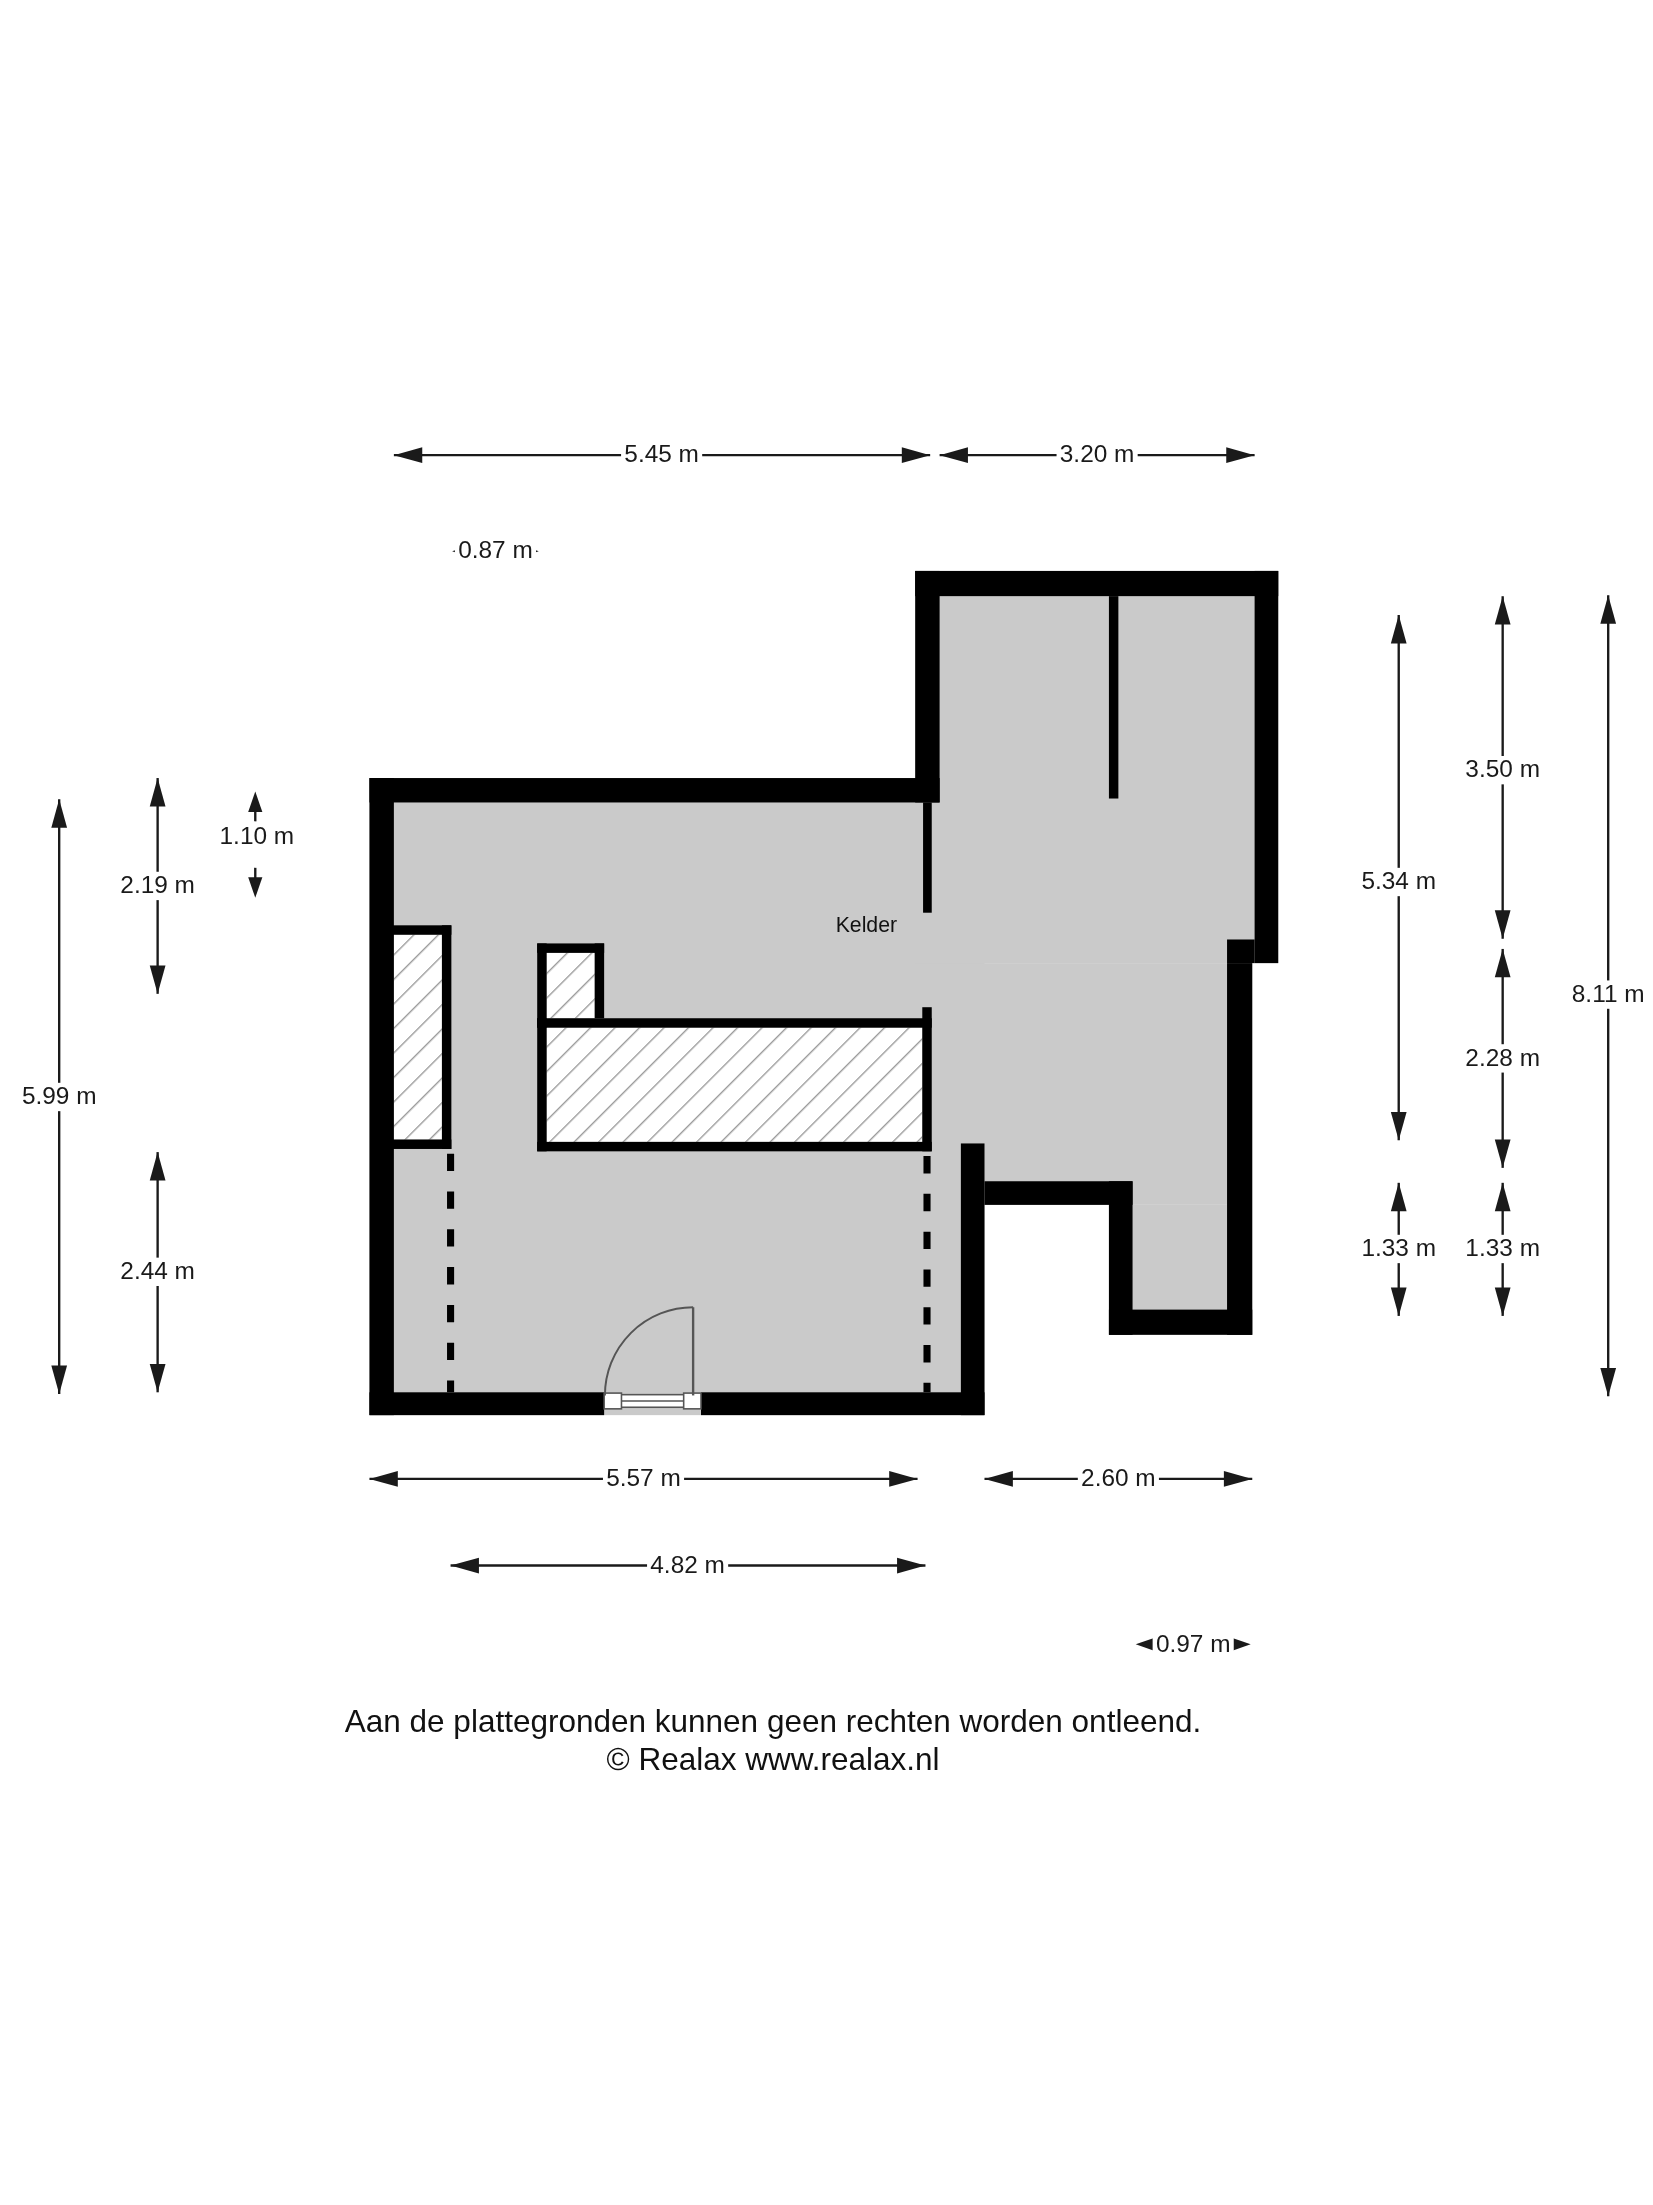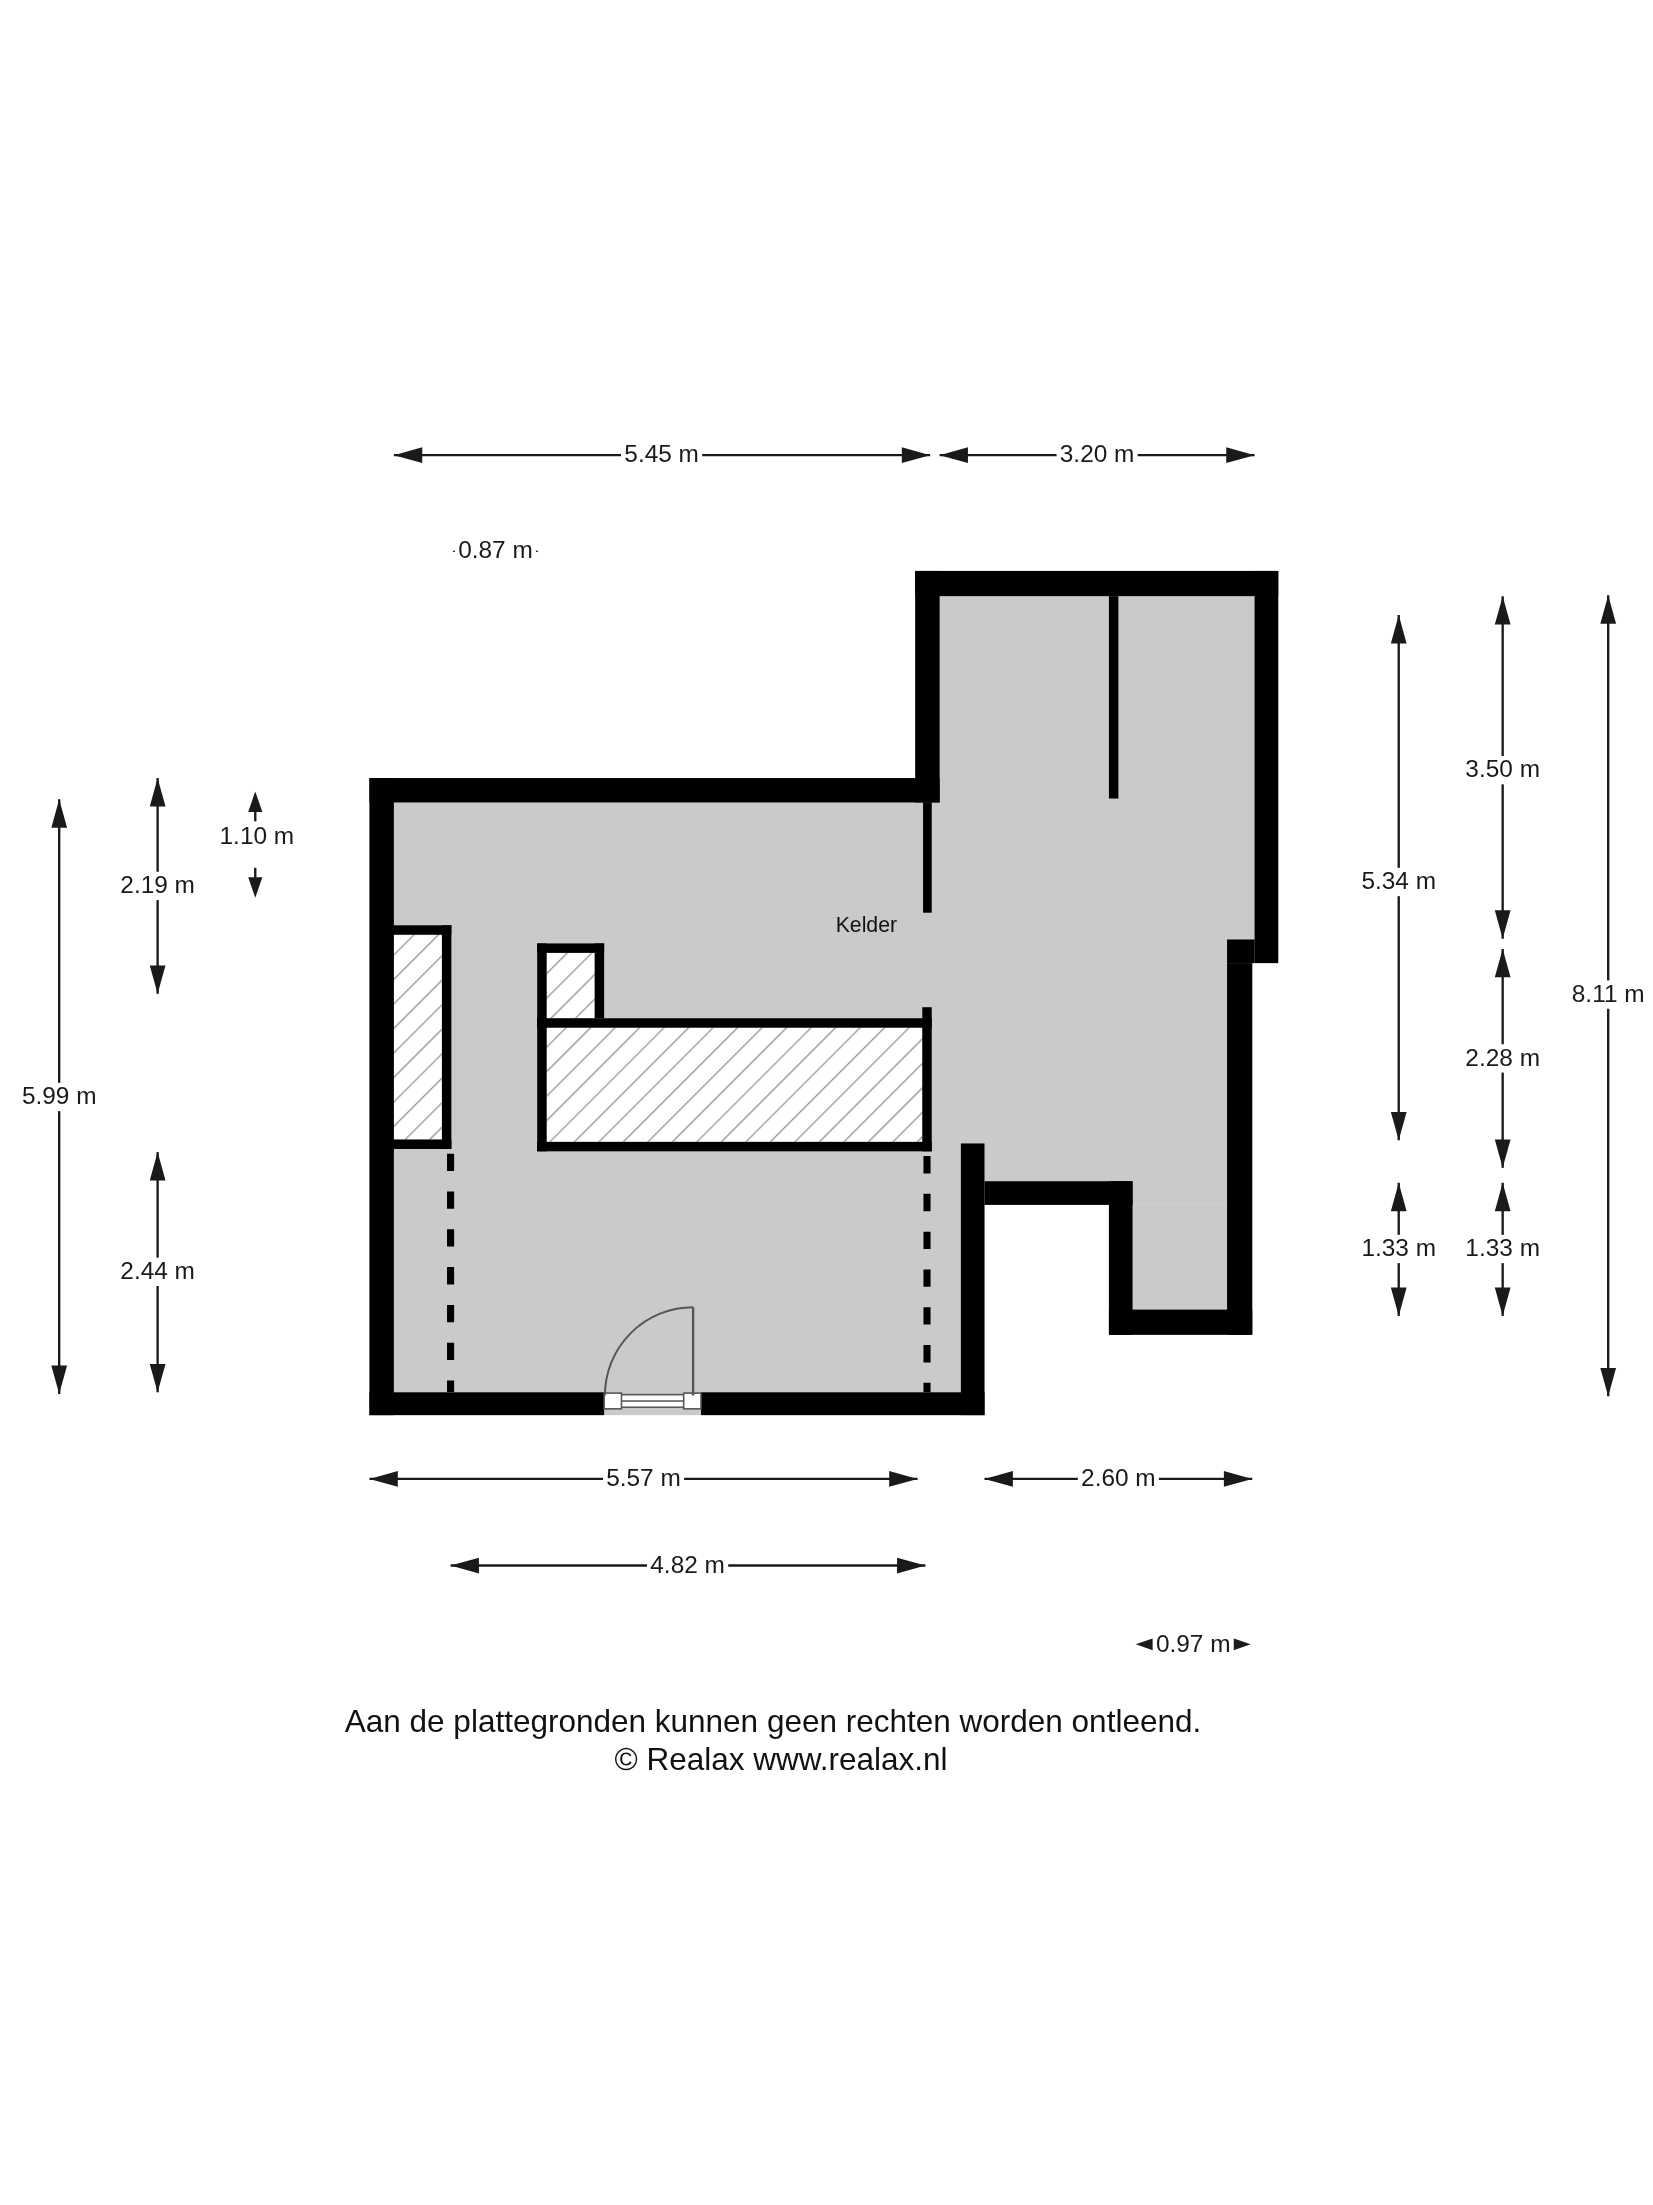--- a/index.html
+++ b/index.html
@@ -2,21 +2,21 @@
 <html style="font-size:12.6px"><head>
 <meta charset="utf-8">
 <style>
   html,body{margin:0;padding:0;background:#ffffff;}
   body{width:1654px;height:2205px;position:relative;font-family:"Liberation Sans",sans-serif;}
   #plan-wrap{position:absolute;left:0;top:0;width:1654px;height:2205px;}
   svg{display:block;}
   .footer{position:absolute;left:0;width:1546px;text-align:center;color:#111;
           font-family:"Liberation Sans",sans-serif;}
   #footer-line1{top:1703px;font-size:31.5px;}
-  #footer-line2{top:1741px;font-size:31.5px;margin-left:8px;}
+  #footer-line2{top:1741px;font-size:31.5px;}
 </style>
 </head>
 <body>
 
 <div id="plan-wrap">
     <svg viewBox="0 0 2100 2800" width="1654" height="2205">
       <defs>
         <pattern id="hatch" patternUnits="userSpaceOnUse" width="22" height="22" patternTransform="rotate(45)">
           <rect x="0" y="0" width="22" height="22" fill="#ffffff"></rect>
           <line x1="0" y1="0" x2="0" y2="22" stroke="#999999" stroke-width="3.5"></line>

